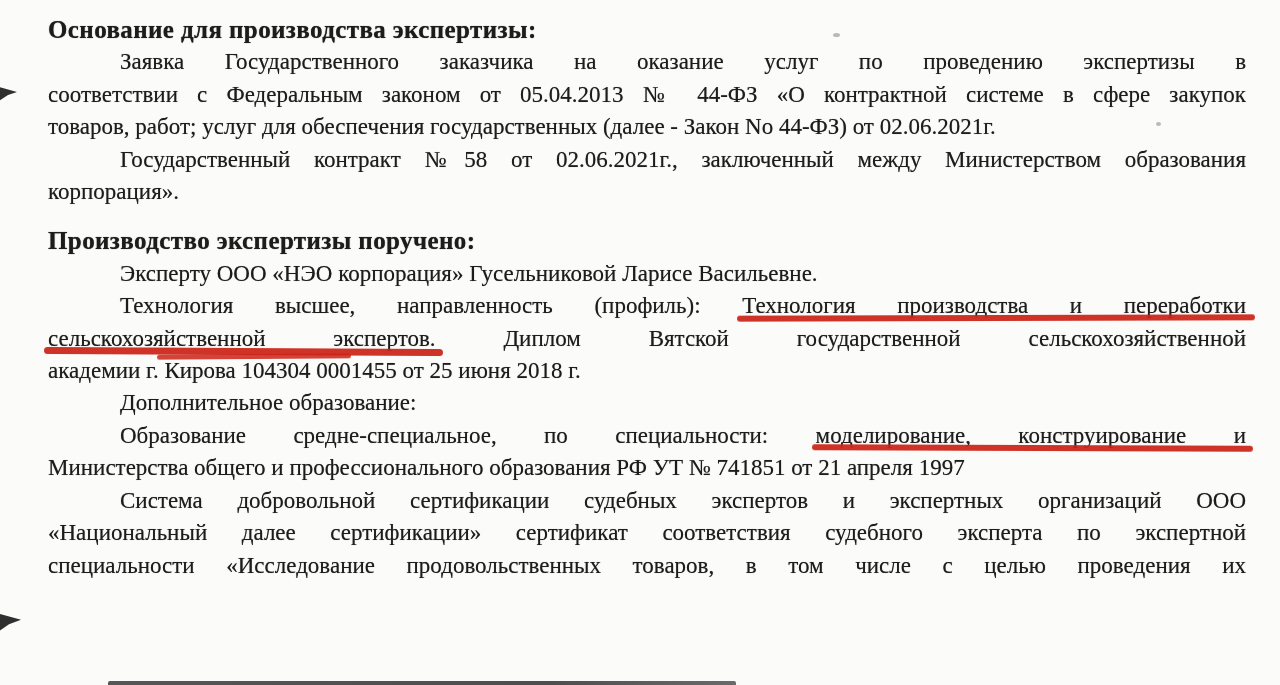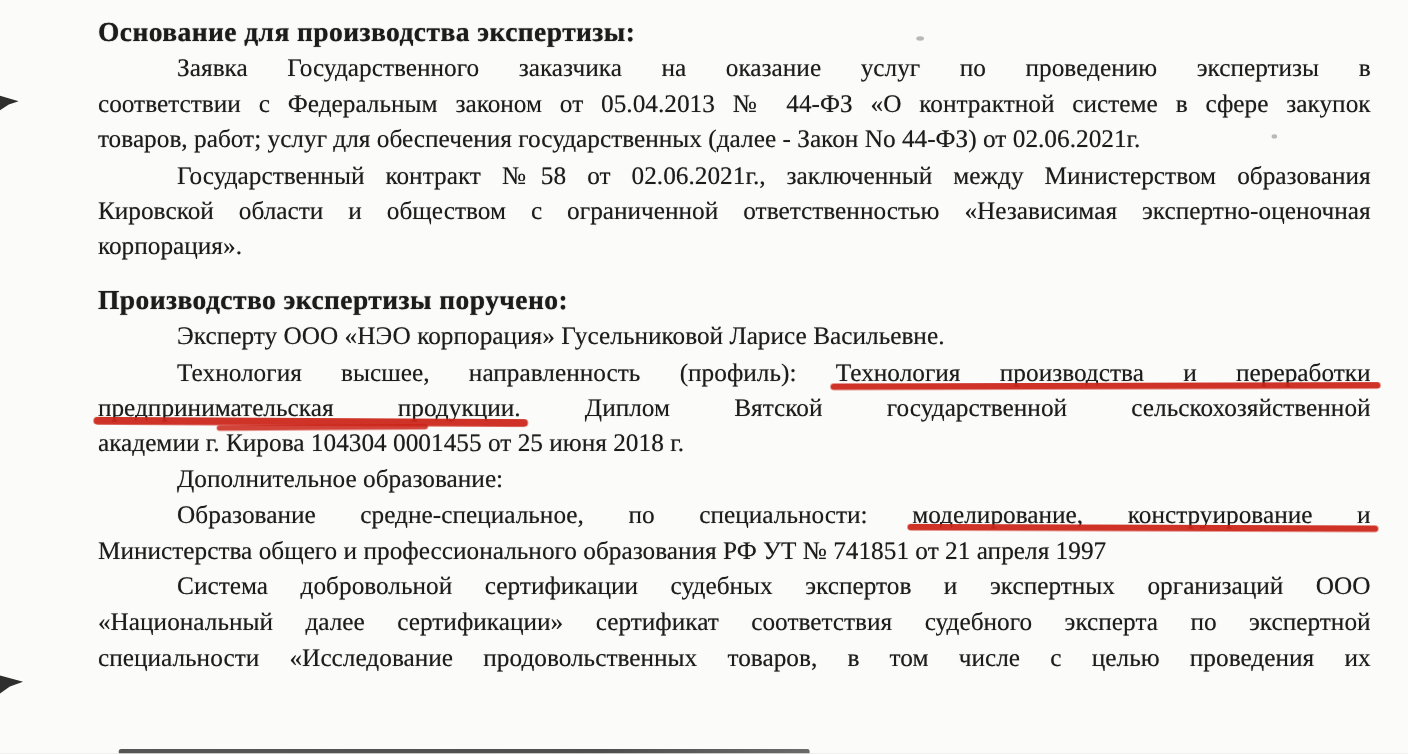--- a/index.html
+++ b/index.html
@@ -22,21 +22,20 @@
     top: 0;
     width: 1280px;
     padding: 14px 34px 0 48px;
     box-sizing: border-box;
   }
   .line {
     line-height: 32.4px;
     font-size: 23px;
     white-space: normal;
     text-shadow: 0 0 0.7px rgba(20,20,20,0.55);
-    margin-left: 41px;
   }
   .line.heading {
     font-weight: 700;
     font-size: 25px;
     letter-spacing: 0.4px;
     text-shadow: 0 0 0.9px rgba(10,10,10,0.75);
   }
   .line.indent { text-indent: 72px; }
   .line.just {
     text-align: justify;
@@ -106,26 +105,25 @@
 </head>
 <body>
 
 <div class="page">
   <div class="text-block">
       <div class="line heading"><span>Основание для производства экспертизы:</span></div>
       <div class="line indent just"><span>Заявка Государственного заказчика на оказание услуг по проведению экспертизы в</span></div>
       <div class="line just"><span>соответствии с Федеральным законом от 05.04.2013 № 44-ФЗ «О контрактной системе в сфере закупок</span></div>
       <div class="line"><span>товаров, работ; услуг для обеспечения государственных (далее - Закон No 44-ФЗ) от 02.06.2021г.</span></div>
       <div class="line indent just"><span>Государственный контракт №58 от 02.06.2021г., заключенный между Министерством образования</span></div>
-      <div class="line just"><span>Кировской области и обществом с ограниченной ответственностью «Независимая экспертно-оценочная</span></div>
       <div class="line"><span>корпорация».</span></div>
       <div class="line heading gap-before"><span>Производство экспертизы поручено:</span></div>
       <div class="line indent"><span>Эксперту ООО «НЭО корпорация» Гусельниковой Ларисе Васильевне.</span></div>
       <div class="line indent just"><span>Технология высшее, направленность (профиль): </span><span class="redline u1">Технология производства и переработки</span></div>
-      <div class="line just"><span class="redline u2">предпринимательская продукции.</span><span> Диплом Вятской государственной сельскохозяйственной</span></div>
+      <div class="line just"><span class="redline u2">сельскохозяйственной экспертов.</span><span> Диплом Вятской государственной сельскохозяйственной</span></div>
       <div class="line"><span>академии г. Кирова 104304 0001455 от 25 июня 2018 г.</span></div>
       <div class="line indent"><span>Дополнительное образование:</span></div>
       <div class="line indent just"><span>Образование средне-специальное, по специальности: </span><span class="redline u3">моделирование, конструирование и</span></div>
       <div class="line"><span>Министерства общего и профессионального образования РФ УТ № 741851 от 21 апреля 1997</span></div>
       <div class="line indent just"><span>Система добровольной сертификации судебных экспертов и экспертных организаций ООО</span></div>
       <div class="line just"><span>«Национальный далее сертификации» сертификат соответствия судебного эксперта по экспертной</span></div>
       <div class="line just"><span>специальности «Исследование продовольственных товаров, в том числе с целью проведения их</span></div>
     </div>
   <div class="artifact-wedge wedge-a"></div>
   <div class="artifact-wedge wedge-b"></div>

